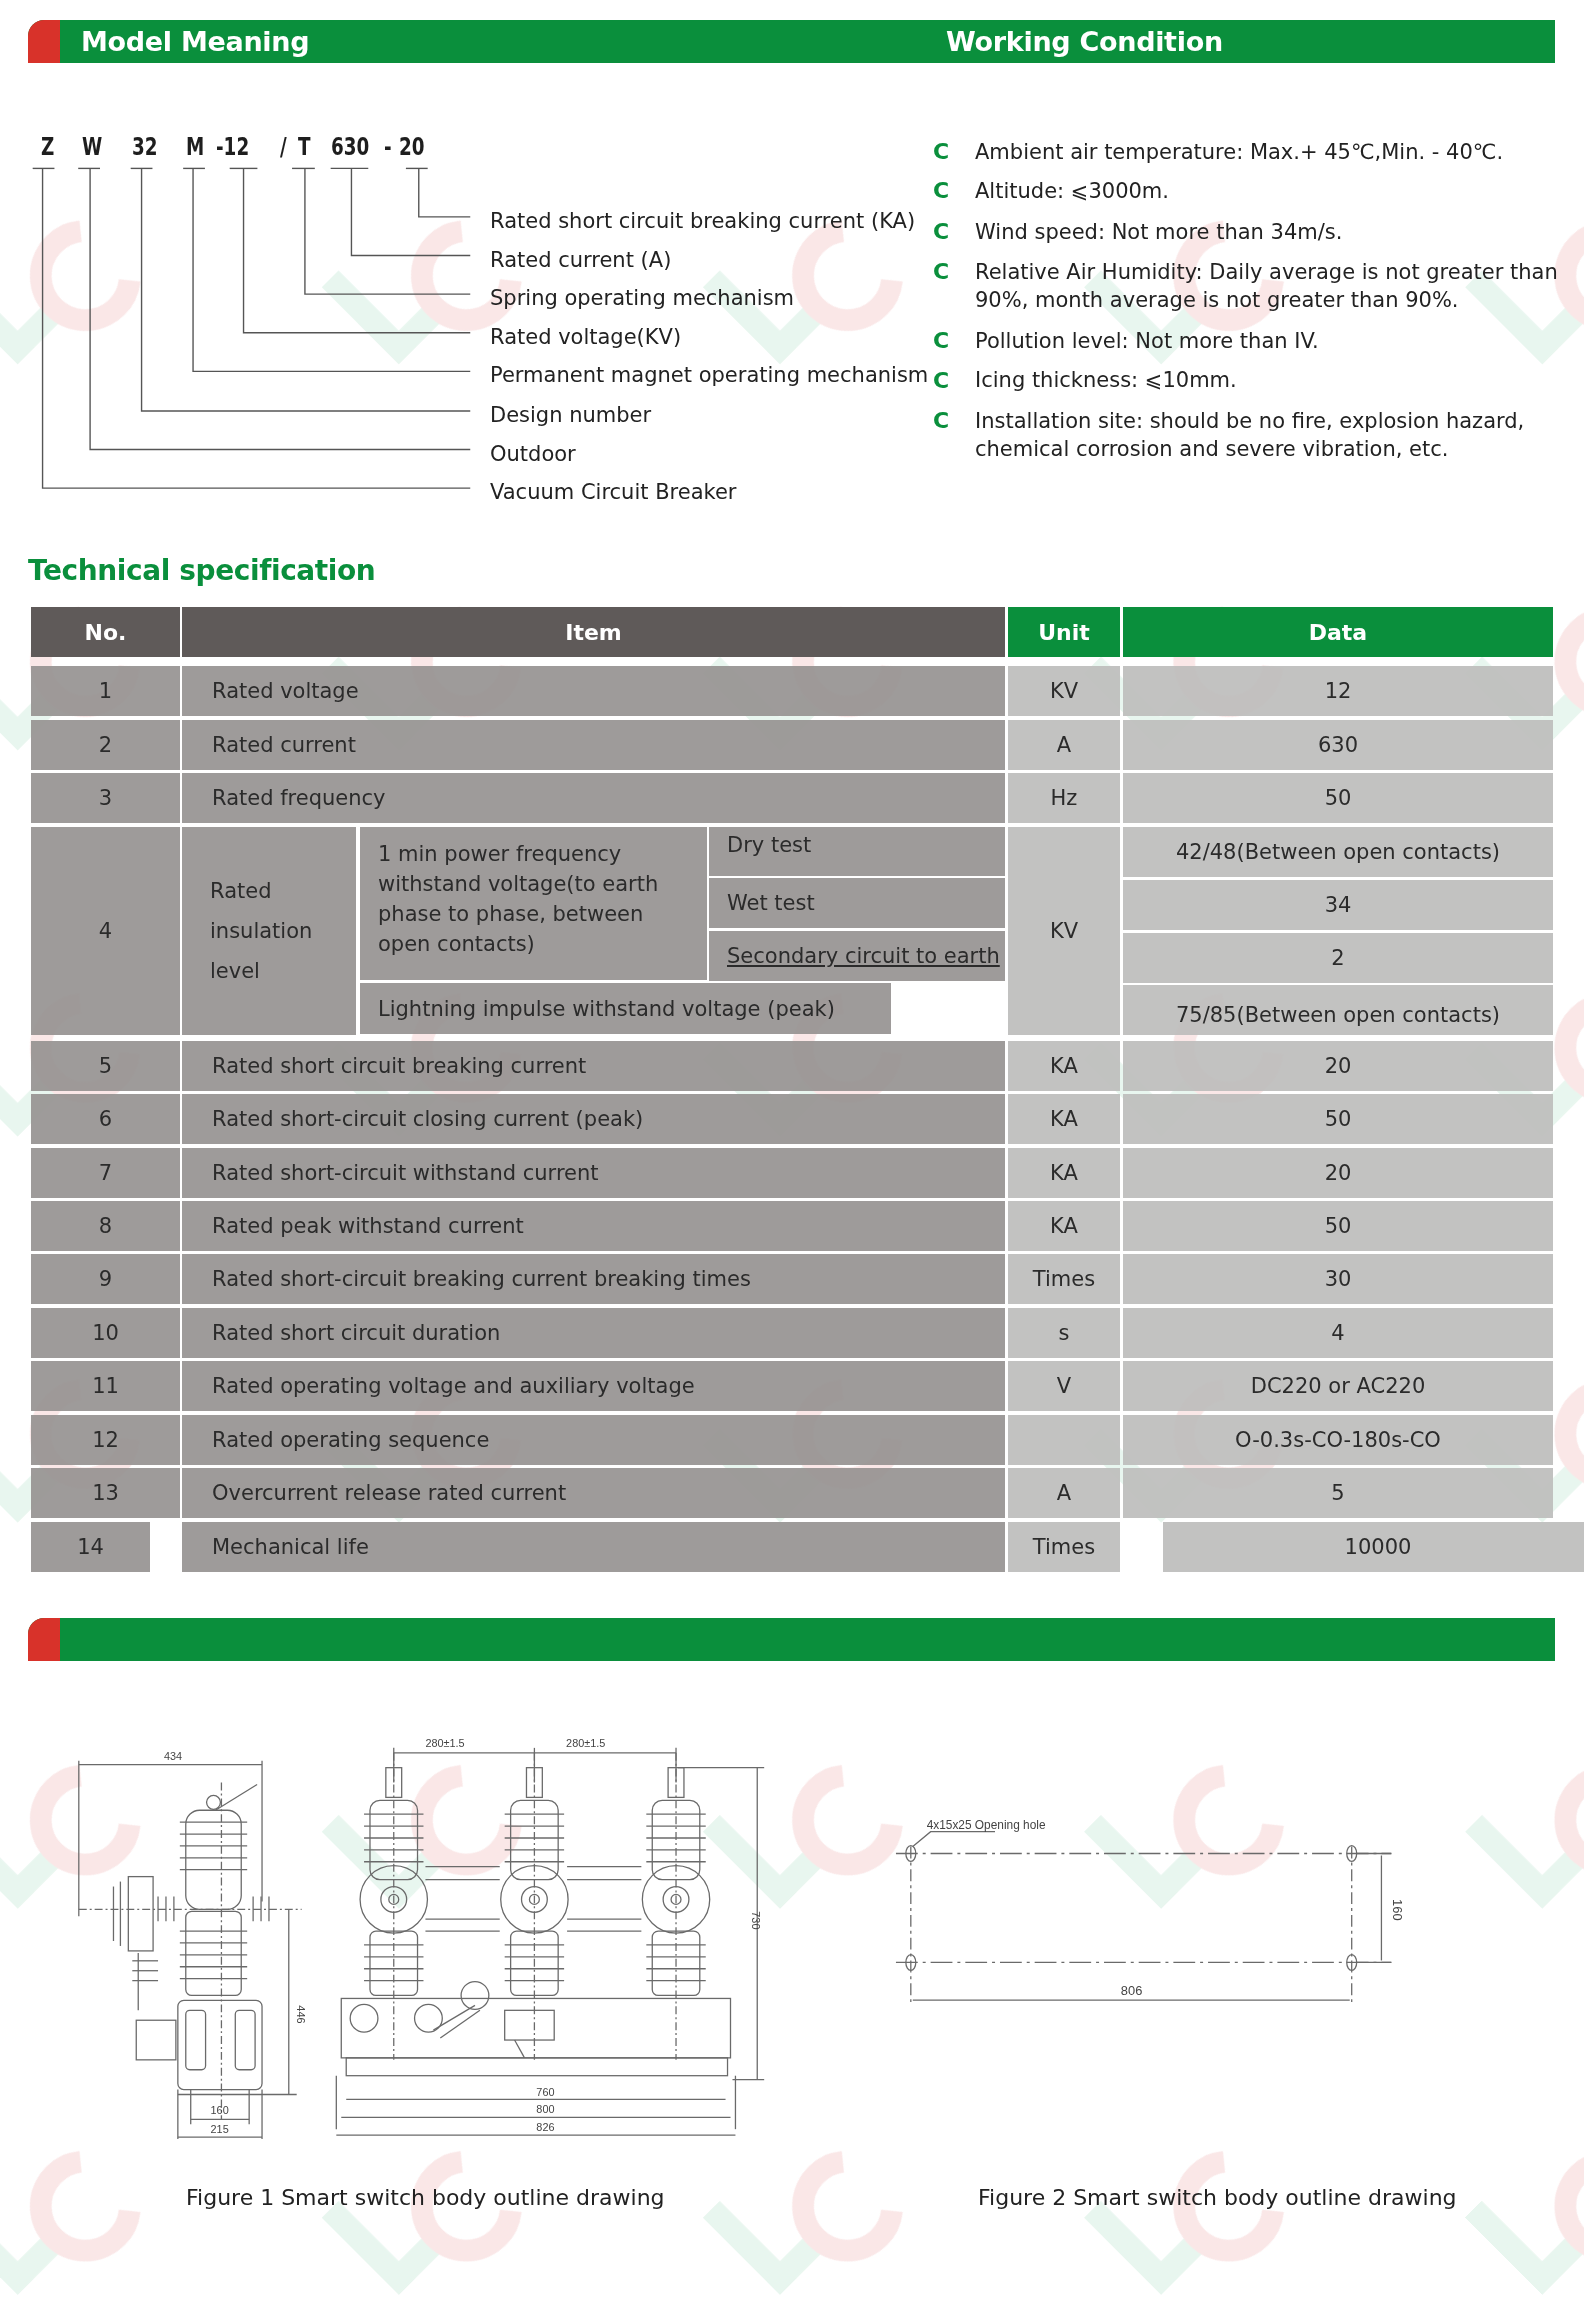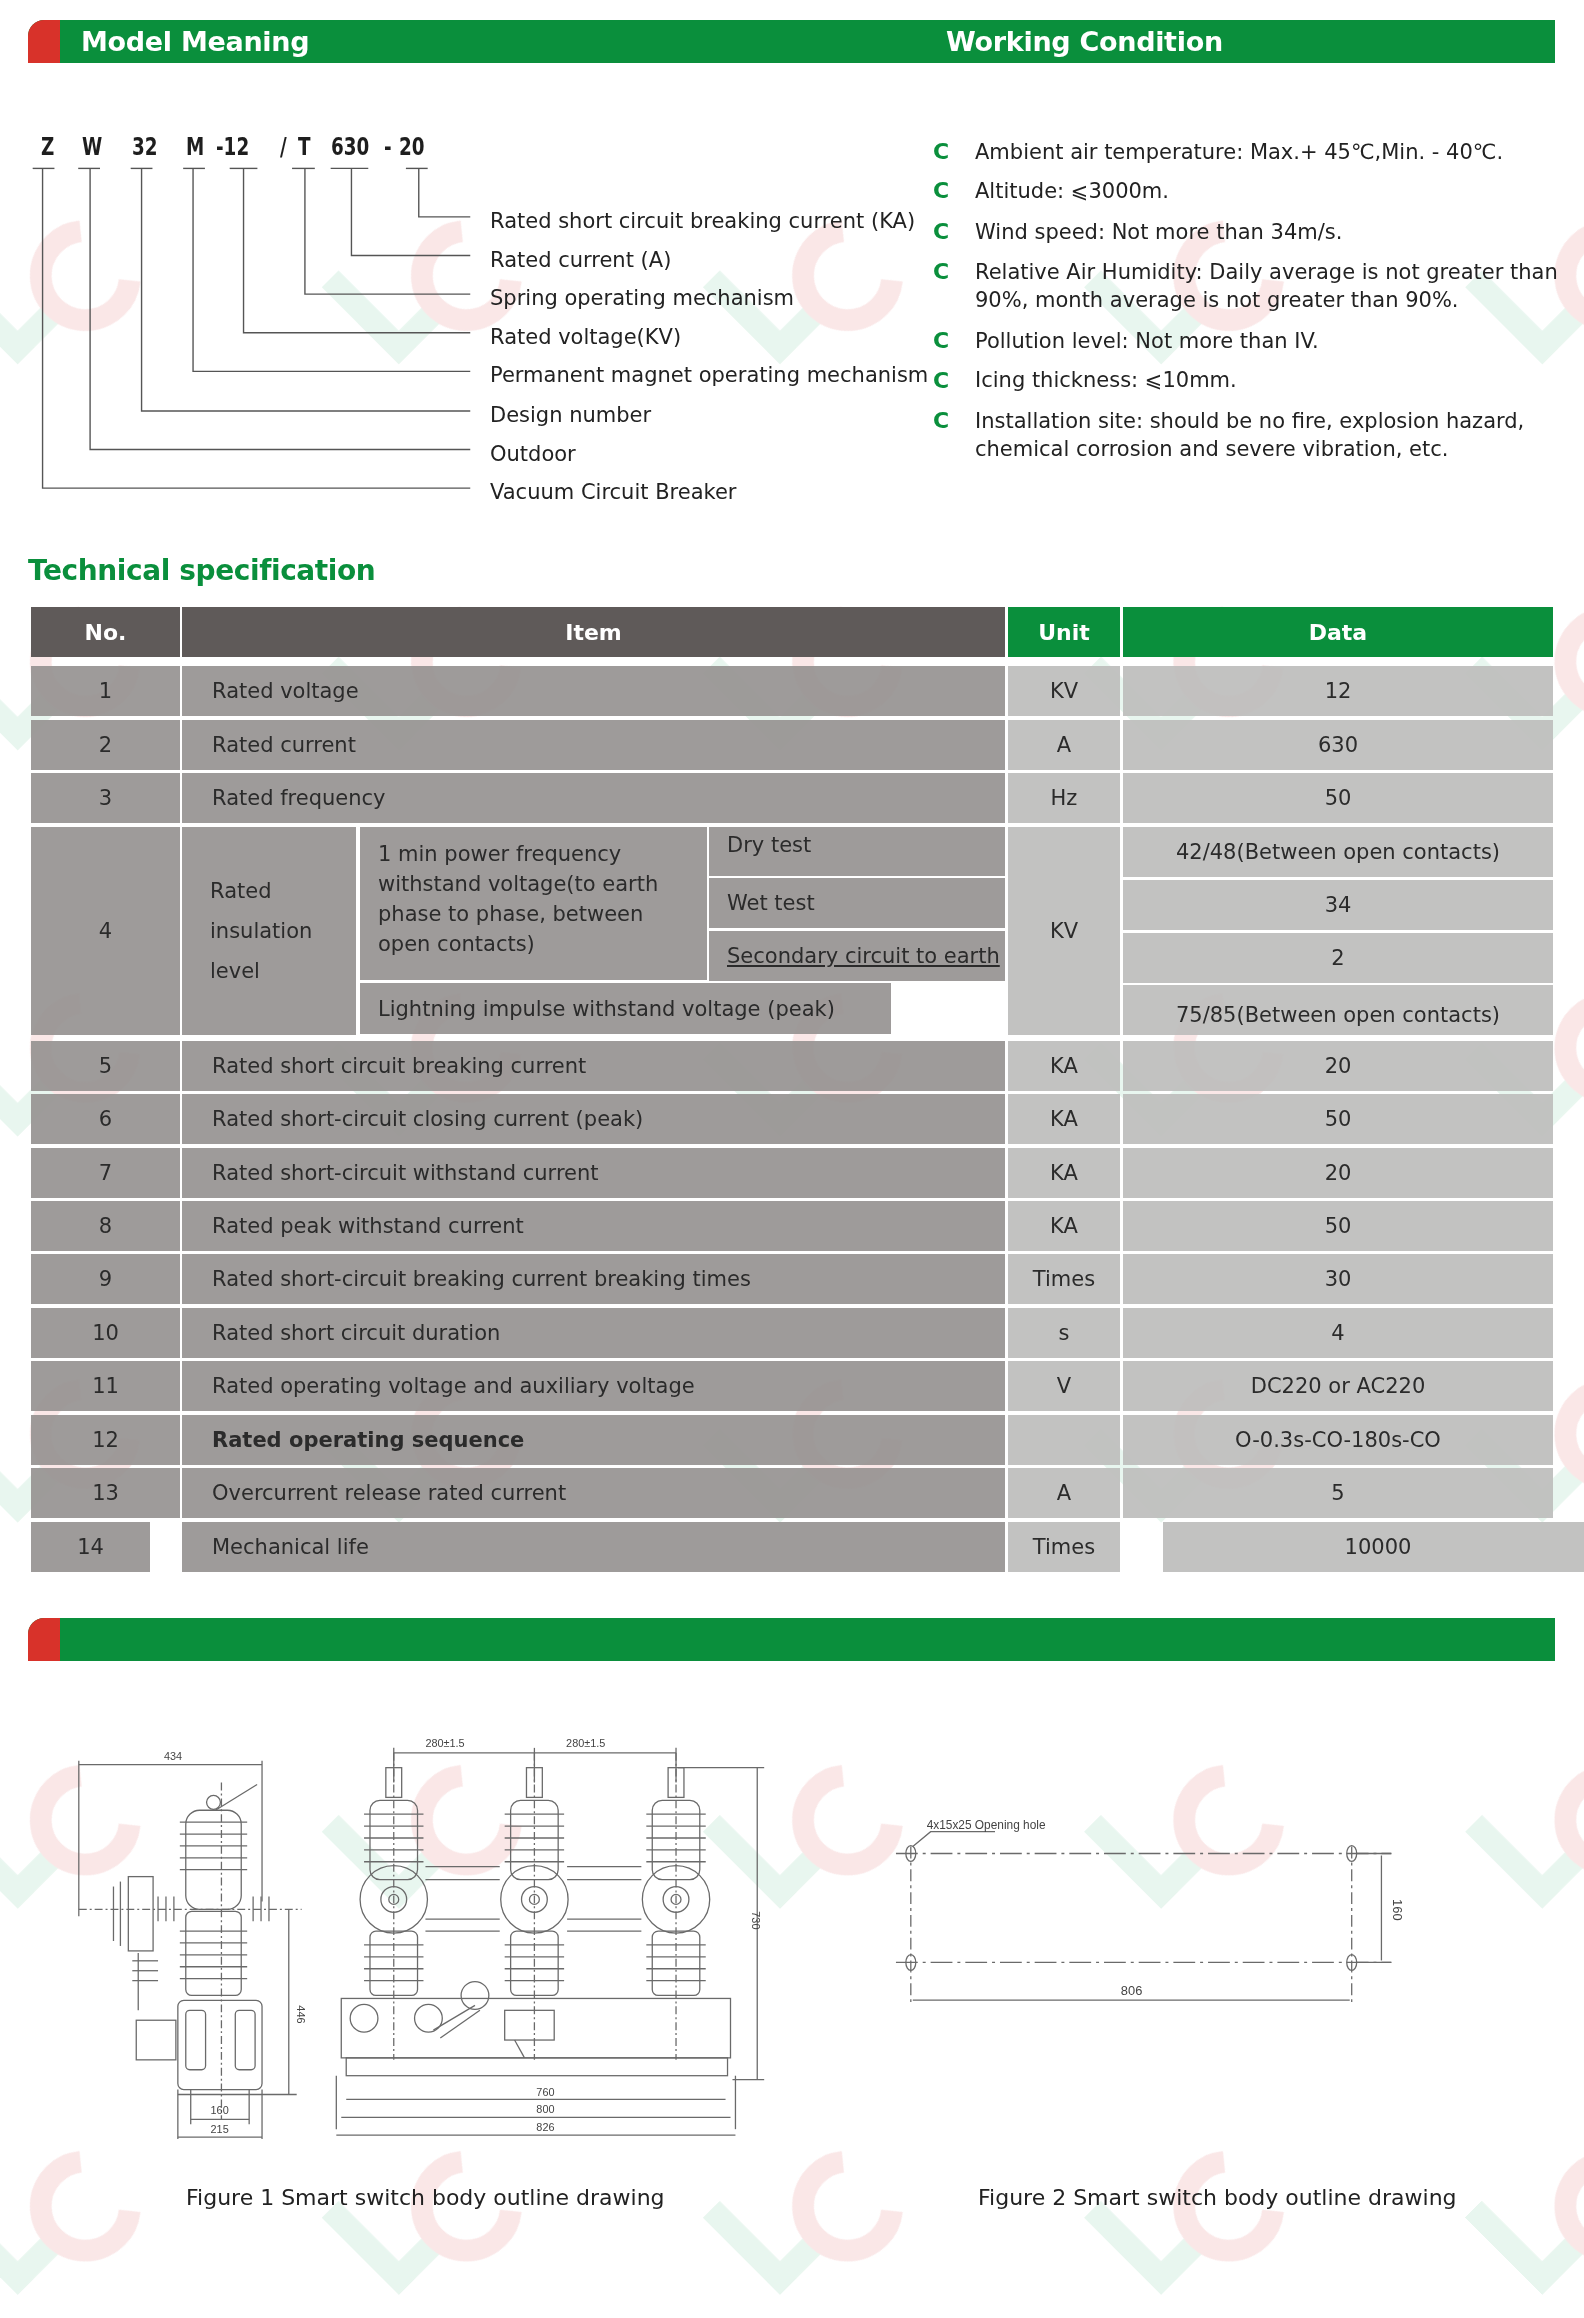--- a/index.html
+++ b/index.html
@@ -378,21 +378,21 @@
         <div class="cell light center" style="left: 1092px; top: 701px; width: 430px; height: 50px;">4</div>
       </div>
       <div>
         <div class="cell dark center" style="left: 0px; top: 754px; width: 149px; height: 50px;">11</div>
         <div class="cell dark left" style="left: 151px; top: 754px; width: 823px; height: 50px;">Rated operating voltage and auxiliary voltage</div>
         <div class="cell light center" style="left: 977px; top: 754px; width: 112px; height: 50px;">V</div>
         <div class="cell light center" style="left: 1092px; top: 754px; width: 430px; height: 50px;">DC220 or AC220</div>
       </div>
       <div>
         <div class="cell dark center" style="left: 0px; top: 808px; width: 149px; height: 50px;">12</div>
-        <div class="cell dark left" style="left: 151px; top: 808px; width: 823px; height: 50px; font-weight: bold;">Rated operating sequence</div>
+        <div class="cell dark left" style="left: 151px; top: 808px; width: 823px; height: 50px;">Rated operating sequence</div>
         <div class="cell light center" style="left: 977px; top: 808px; width: 112px; height: 50px;"></div>
         <div class="cell light center" style="left: 1092px; top: 808px; width: 430px; height: 50px;">O-0.3s-CO-180s-CO</div>
       </div>
       <div>
         <div class="cell dark center" style="left: 0px; top: 861px; width: 149px; height: 50px;">13</div>
         <div class="cell dark left" style="left: 151px; top: 861px; width: 823px; height: 50px;">Overcurrent release rated current</div>
         <div class="cell light center" style="left: 977px; top: 861px; width: 112px; height: 50px;">A</div>
         <div class="cell light center" style="left: 1092px; top: 861px; width: 430px; height: 50px;">5</div>
       </div>
       <div>

